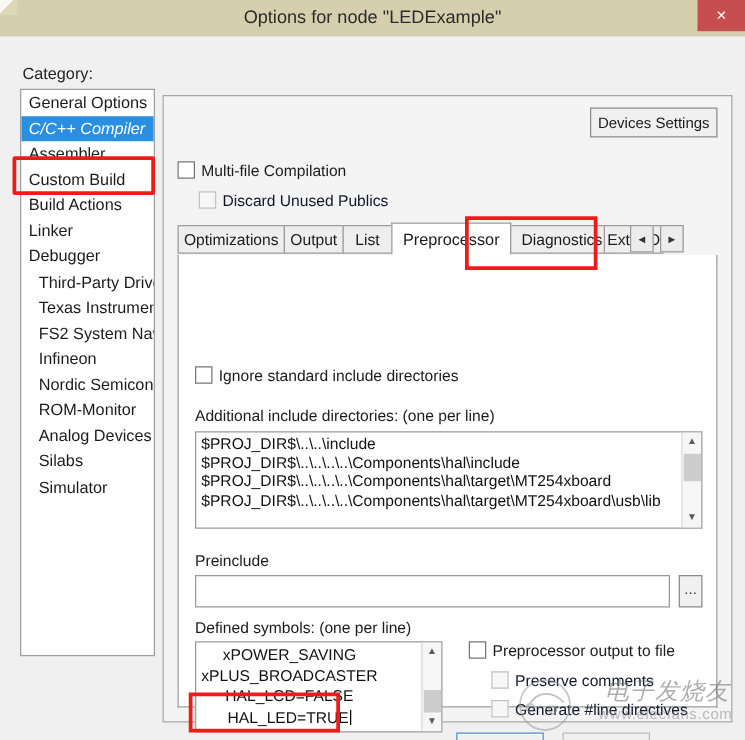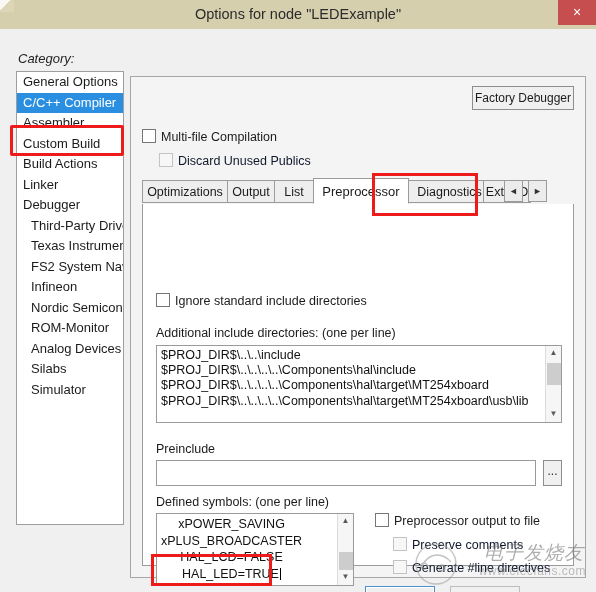--- a/index.html
+++ b/index.html
@@ -63,21 +63,20 @@
     height: 563px;
     background: #f0f0f0;
   }
 
   
   #category-label {
     position: absolute;
     left: 18px; top: 22px;
     font-size: 13px;
     color: #222;
-    font-style: italic;
   }
   #category-list {
     position: absolute;
     left: 16px; top: 42px;
     width: 106px;
     height: 452px;
     background: #ffffff;
     border: 1px solid #9e9e9e;
     overflow: hidden;
     font-size: 13px;
@@ -87,20 +86,21 @@
     height: 20.5px;
     line-height: 20.5px;
     padding-left: 6px;
     white-space: nowrap;
     cursor: default;
   }
   .cat-item.indent { padding-left: 14px; }
   .cat-item.selected {
     background: #2a8fe0;
     color: #ffffff;
+    font-style: italic;
   }
 
   
   #cat-highlight {
     position: absolute;
     left: 10px; top: 96px;
     width: 108px;
     height: 25px;
     border: 3px solid #ee1b1b;
     border-radius: 2px;
@@ -426,21 +426,21 @@
         <div class="cat-item indent">Nordic Semiconductor</div>
         <div class="cat-item indent">ROM-Monitor</div>
         <div class="cat-item indent">Analog Devices</div>
         <div class="cat-item indent">Silabs</div>
         <div class="cat-item indent">Simulator</div>
       </div>
     <div id="cat-highlight"></div>
 
     <div id="settings-panel">
 
-      <div id="factory-settings">Factory Debugger</div>
+      <div id="factory-settings">Devices Settings</div>
 
       <div class="cb-row" id="multifile-row">
         <span class="cbox"></span><span>Multi-file Compilation</span>
       </div>
 
       <div class="cb-row" id="discard-row">
         <span class="cbox disabled"></span><span class="disabled-text">Discard Unused Publics</span>
       </div>
 
       <div id="tabstrip">

